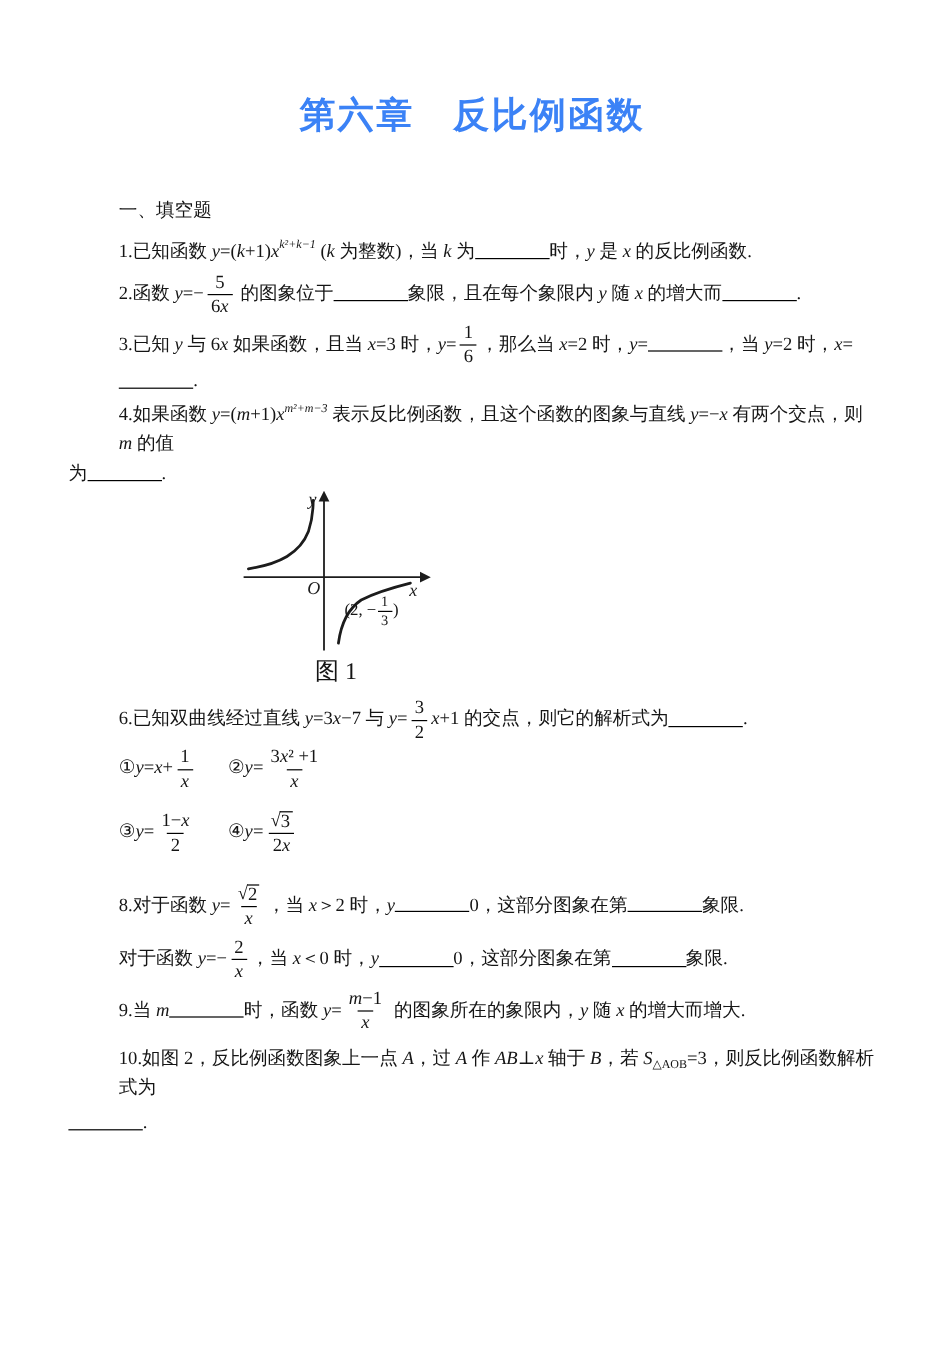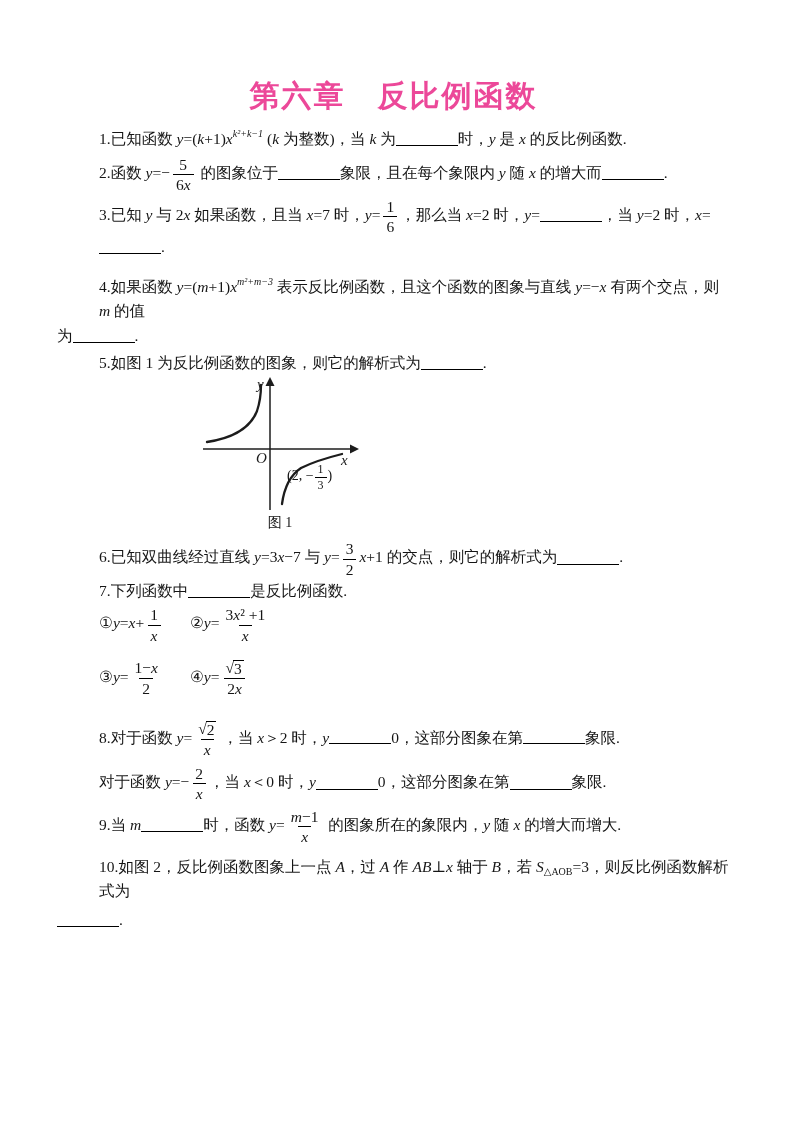--- a/index.html
+++ b/index.html
@@ -4,29 +4,29 @@
 <style>
   html,body{margin:0;padding:0;background:#fff;}
   body{
     width:793px;height:1122px;overflow:hidden;
     font-family:"Liberation Serif","DejaVu Serif",serif;
     font-size:15.5px;color:#151515;
   }
   .doc{padding:0 63px 0 57px;}
   h1{
     text-align:center;font-size:30px;font-weight:bold;
-    margin:76px 0 0 0;letter-spacing:2px;color:#ec4899;
+    margin:76px 0 0 0;letter-spacing:2px;color:#3b82f6;
   }
   .line{margin:0;padding-left:42px;line-height:24px;}
   .noindent{padding-left:0;}
   .sect{margin-top:47px;}
   .p1{margin-top:10px;}
   .p2{margin-top:5px;}
   .p3{margin-top:4px;}
-  .p4a{margin-top:16px;}
+  .p4a{margin-top:4px;}
   .p4b{margin-top:1px;}
   .p5{margin-top:3px;}
   .figure{position:relative;margin:2px 0 0 138px;width:210px;}
   .figure svg{display:block;}
   .p6{margin-top:8px;}
   .p7{margin-top:1px;}
   .opts1{margin-top:3px;}
   .opts2{margin-top:15px;}
   .p8a{margin-top:22px;}
   .p8b{margin-top:7px;}
@@ -53,42 +53,42 @@
   .sqrt .rsign{letter-spacing:0;}
   .sqrt .rbody{border-top:1.2px solid #000;padding:0 2px 0 1px;margin-left:-1px;}
 
   
   .figure line{stroke:#1c1c1c;stroke-width:1.5;}
   .figure path{stroke:#1c1c1c;stroke-width:2.3;fill:none;stroke-linecap:round;}
   .figure polygon{fill:#1c1c1c;}
   .svgt{font-family:"Liberation Serif","DejaVu Serif",serif;font-style:italic;font-size:15px;fill:#1c1c1c;}
   .point-label{position:absolute;left:92px;top:86px;font-size:14px;white-space:nowrap;}
   .point-label .frac{font-size:12px;margin:0 1px;line-height:1.05;}
-  .fig-caption{width:170px;text-align:center;margin-top:2px;font-size:14px;}
+  .fig-caption{width:170px;text-align:center;margin-top:2px;font-size:20px;}
 </style>
 </head>
 <body>
 
 <div class="doc">
 
   <h1>第六章　反比例函数</h1>
 
+  <p class="line sect">一、填空题</p>
 
   <p class="line p1"><span class="rn">1.已知函数 </span><span class="mi">y</span><span class="rn">=(</span><span class="mi">k</span><span class="rn">+1)</span><span class="mi">x</span><sup class="sup">k²+k−1</sup><span class="rn"> (</span><span class="mi">k</span><span class="rn"> 为整数)，当 </span><span class="mi">k</span><span class="rn"> 为</span><span class="blank"></span><span class="rn">时，</span><span class="mi">y</span><span class="rn"> 是 </span><span class="mi">x</span><span class="rn"> 的反比例函数.</span></p>
   <p class="line p2"><span class="rn">2.函数 </span><span class="mi">y</span><span class="rn">=−</span><span class="frac">
         <span class="num"><span class="rn">5</span></span>
         <span class="den"><span class="rn">6</span><span class="mi">x</span></span>
       </span><span class="rn"> 的图象位于</span><span class="blank"></span><span class="rn">象限，且在每个象限内 </span><span class="mi">y</span><span class="rn"> 随 </span><span class="mi">x</span><span class="rn"> 的增大而</span><span class="blank"></span><span class="rn">.</span></p>
-  <p class="line p3"><span class="rn">3.已知 </span><span class="mi">y</span><span class="rn"> 与 2</span><span class="mi">x</span><span class="rn"> 如果函数，且当 </span><span class="mi">x</span><span class="rn">=7 时，</span><span class="mi">y</span><span class="rn">=</span><span class="frac">
+  <p class="line p3"><span class="rn">3.已知 </span><span class="mi">y</span><span class="rn"> 与 6</span><span class="mi">x</span><span class="rn"> 如果函数，且当 </span><span class="mi">x</span><span class="rn">=3 时，</span><span class="mi">y</span><span class="rn">=</span><span class="frac">
         <span class="num"><span class="rn">1</span></span>
         <span class="den"><span class="rn">6</span></span>
       </span><span class="rn">，那么当 </span><span class="mi">x</span><span class="rn">=2 时，</span><span class="mi">y</span><span class="rn">=</span><span class="blank"></span><span class="rn">，当 </span><span class="mi">y</span><span class="rn">=2 时，</span><span class="mi">x</span><span class="rn">=</span><span class="blank"></span><span class="rn">.</span></p>
   <p class="line p4a"><span class="rn">4.如果函数 </span><span class="mi">y</span><span class="rn">=(</span><span class="mi">m</span><span class="rn">+1)</span><span class="mi">x</span><sup class="sup">m²+m−3</sup><span class="rn"> 表示反比例函数，且这个函数的图象与直线 </span><span class="mi">y</span><span class="rn">=−</span><span class="mi">x</span><span class="rn"> 有两个交点，则 </span><span class="mi">m</span><span class="rn"> 的值</span></p>
   <p class="line noindent p4b"><span class="rn">为</span><span class="blank"></span><span class="rn">.</span></p>
-  <p class="line p5"><span class="rn">5.如图 1 为反比例函数的图象，则它的解析式为</span><span class="blank"></span><span class="rn">.</span></p>
 
   <div class="figure">
     <svg width="170" height="135" viewBox="0 0 170 135">
       <line x1="8" y1="72" x2="158" y2="72"></line>
       <polygon points="155,67.5 164,72 155,76.5"></polygon>
       <line x1="75" y1="133" x2="75" y2="6"></line>
       <polygon points="70.5,9 75,0 79.5,9"></polygon>
       <path d="M12,65 C38,61 55,52 62,34 C65,25 66,16 66,8"></path>
       <path d="M87,127 C89,112 94,99 106,91 C120,84 135,80 147,77"></path>
       <text x="62" y="12" class="svgt">y</text>
@@ -99,21 +99,20 @@
           <span class="num"><span class="rn">1</span></span>
           <span class="den"><span class="rn">3</span></span>
         </span><span class="rn">)</span></div>
     <div class="fig-caption">图 1</div>
   </div>
 
   <p class="line p6"><span class="rn">6.已知双曲线经过直线 </span><span class="mi">y</span><span class="rn">=3</span><span class="mi">x</span><span class="rn">−7 与 </span><span class="mi">y</span><span class="rn">=</span><span class="frac">
         <span class="num"><span class="rn">3</span></span>
         <span class="den"><span class="rn">2</span></span>
       </span><span class="mi">x</span><span class="rn">+1 的交点，则它的解析式为</span><span class="blank"></span><span class="rn">.</span></p>
-  <p class="line p7"><span class="rn">7.下列函数中</span><span class="blank"></span><span class="rn">是反比例函数.</span></p>
   <p class="line opts1"><span class="rn">①</span><span class="mi">y</span><span class="rn">=</span><span class="mi">x</span><span class="rn">+</span><span class="frac">
         <span class="num"><span class="rn">1</span></span>
         <span class="den"><span class="mi">x</span></span>
       </span><span class="gap"></span><span class="rn">②</span><span class="mi">y</span><span class="rn">=</span><span class="frac">
         <span class="num"><span class="rn">3</span><span class="mi">x</span><span class="rn">² +1</span></span>
         <span class="den"><span class="mi">x</span></span>
       </span></p>
   <p class="line opts2"><span class="rn">③</span><span class="mi">y</span><span class="rn">=</span><span class="frac">
         <span class="num"><span class="rn">1−</span><span class="mi">x</span></span>
         <span class="den"><span class="rn">2</span></span>

